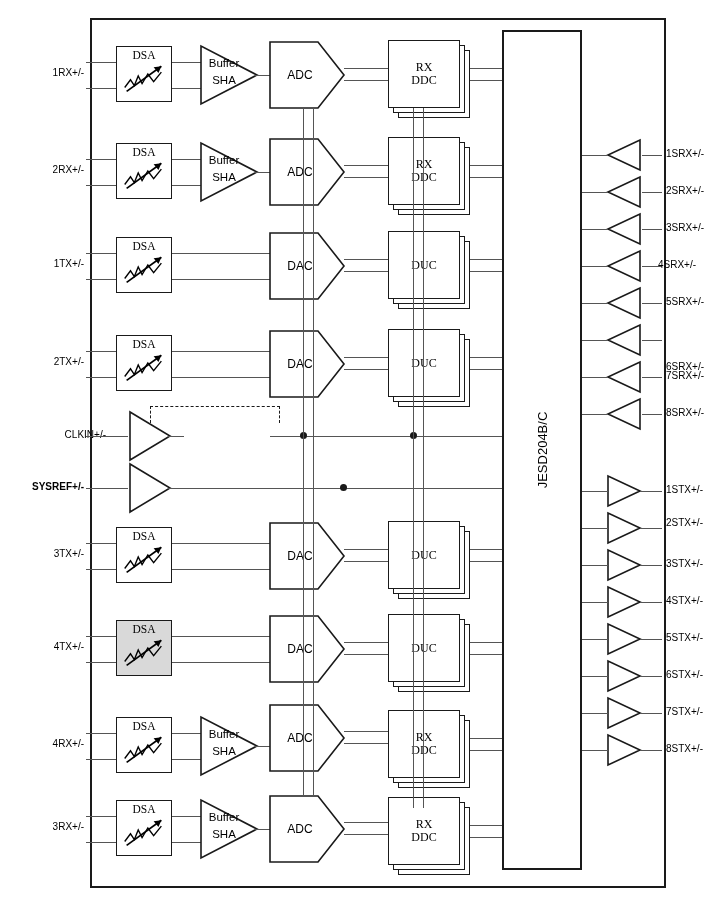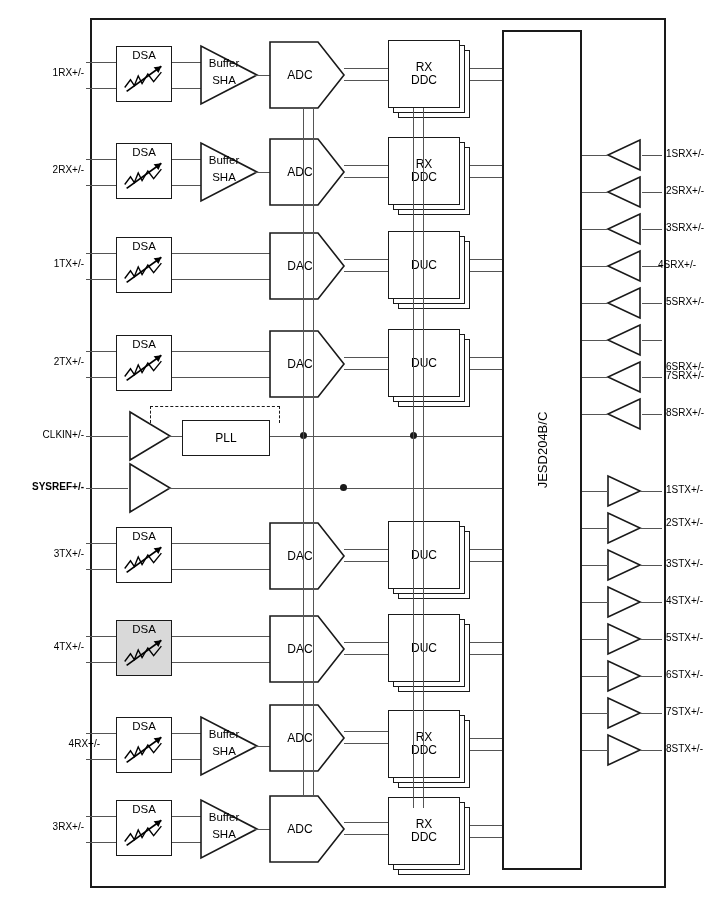--- a/index.html
+++ b/index.html
@@ -38,20 +38,21 @@
     border: 1.5px solid #1a1a1a;
     background: #ffffff;
     box-sizing: border-box;
     display: flex;
     align-items: center;
     justify-content: center;
     text-align: center;
     font-size: 12px;
     color: #000;
     line-height: 1.05;
+    font-family: Liberation Serif, serif;
   }
   .blk.shaded { background: #d9d9d9; }
 
   .dsa-label {
     position: absolute;
     left: 0; right: 0;
     top: 2px;
     font-size: 11.5px;
     color: #000;
     text-align: center;
@@ -106,25 +107,25 @@
 <body>
 
 <div id="canvas">
 
   <div class="chipbox" style="left:90px; top:18px; width:572px; height:866px;"></div>
 
   <div class="lbl lbl-left" style="left:0px; top:68px; width:84px;">1RX+/-</div>
   <div class="lbl lbl-left" style="left:0px; top:165px; width:84px;">2RX+/-</div>
   <div class="lbl lbl-left" style="left:0px; top:259px; width:84px;">1TX+/-</div>
   <div class="lbl lbl-left" style="left:0px; top:357px; width:84px;">2TX+/-</div>
-  <div class="lbl lbl-left" style="left:0px; top:430px; width:84px;">CLKIN+/-</div>
+  <div class="lbl lbl-left" style="left:0px; top:430px; width:84px;padding-left:22px;">CLKIN+/-</div>
   <div class="lbl lbl-left" style="left:0px; top:482px; width:84px;font-weight:bold;">SYSREF+/-</div>
   <div class="lbl lbl-left" style="left:0px; top:549px; width:84px;">3TX+/-</div>
   <div class="lbl lbl-left" style="left:0px; top:642px; width:84px;">4TX+/-</div>
-  <div class="lbl lbl-left" style="left:0px; top:739px; width:84px;padding-left:16px;">4RX+/-</div>
+  <div class="lbl lbl-left" style="left:0px; top:739px; width:84px;">4RX+/-</div>
   <div class="lbl lbl-left" style="left:0px; top:822px; width:84px;">3RX+/-</div>
 
   <div class="wire h" style="left:86px; top:62px; width:30px;"></div>
   <div class="wire h" style="left:86px; top:88px; width:30px;"></div>
 
   <div class="wire h" style="left:86px; top:159px; width:30px;"></div>
   <div class="wire h" style="left:86px; top:185px; width:30px;"></div>
 
   <div class="wire h" style="left:86px; top:253px; width:30px;"></div>
   <div class="wire h" style="left:86px; top:279px; width:30px;"></div>
@@ -385,23 +386,20 @@
   <div class="wire h" style="left:470px; top:825px; width:32px;"></div>
   <div class="wire h" style="left:470px; top:837px; width:32px;"></div>
 
   <svg class="shape" style="left:128px; top:410px; width:44px; height:52px;">
     <polygon class="sh-stroke" points="2,2 2,50 42,26"></polygon>
   </svg>
   <div class="wire h" style="left:168px; top:436px; width:16px;"></div>
 
   <div class="dashed" style="left:150px; top:406px; width:128px; height:16px; border-left:1.4px dashed #1a1a1a; border-right:1.4px dashed #1a1a1a; border-top:1.4px dashed #1a1a1a;"></div>
 
-  <div class="blk" style="left:182px; top:420px; width:88px; height:36px;">
-    <span>PLL</span>
-  </div>
 
   <div class="wire h" style="left:270px; top:436px; width:234px;"></div>
   <div class="dot" style="left:300px; top:432px;"></div>
   <div class="dot" style="left:410px; top:432px;"></div>
 
   <div class="wire v" style="left:303px; top:108px; height:328px;"></div>
   <div class="wire v" style="left:303px; top:436px; height:360px;"></div>
   <div class="wire v" style="left:413px; top:108px; height:328px;"></div>
   <div class="wire v" style="left:413px; top:436px; height:372px;"></div>
 

